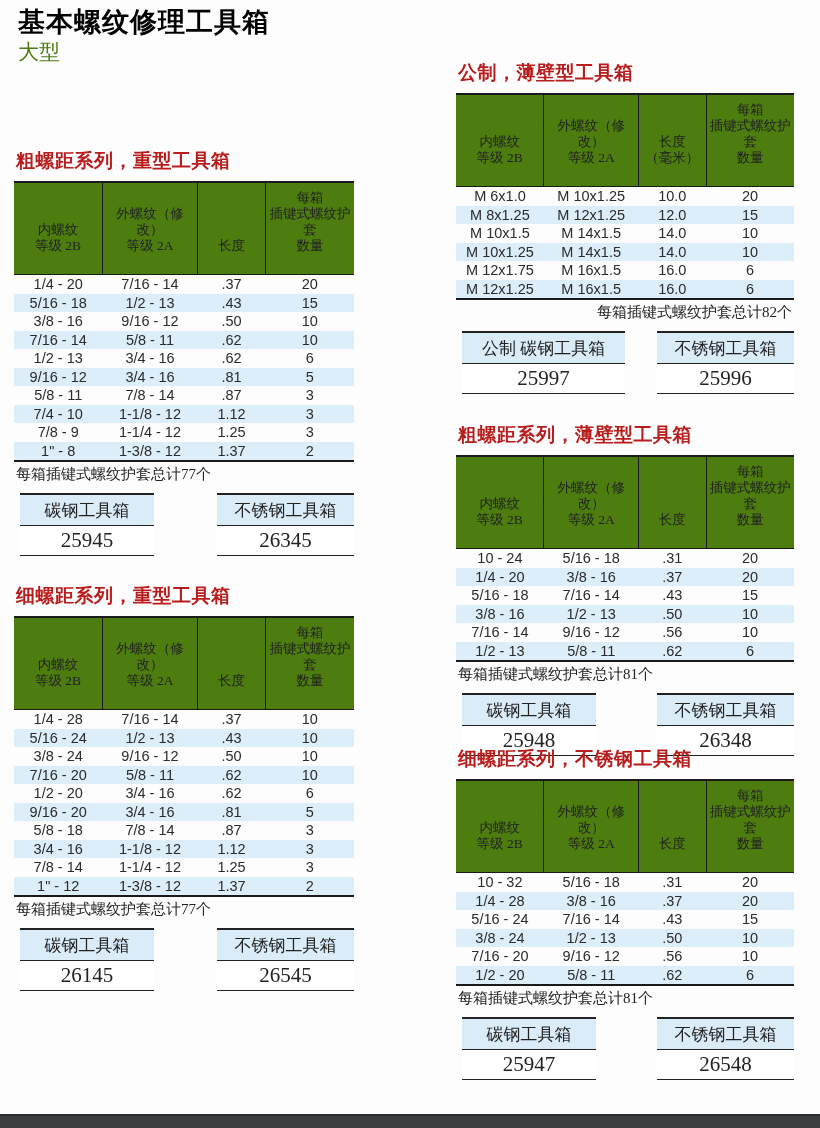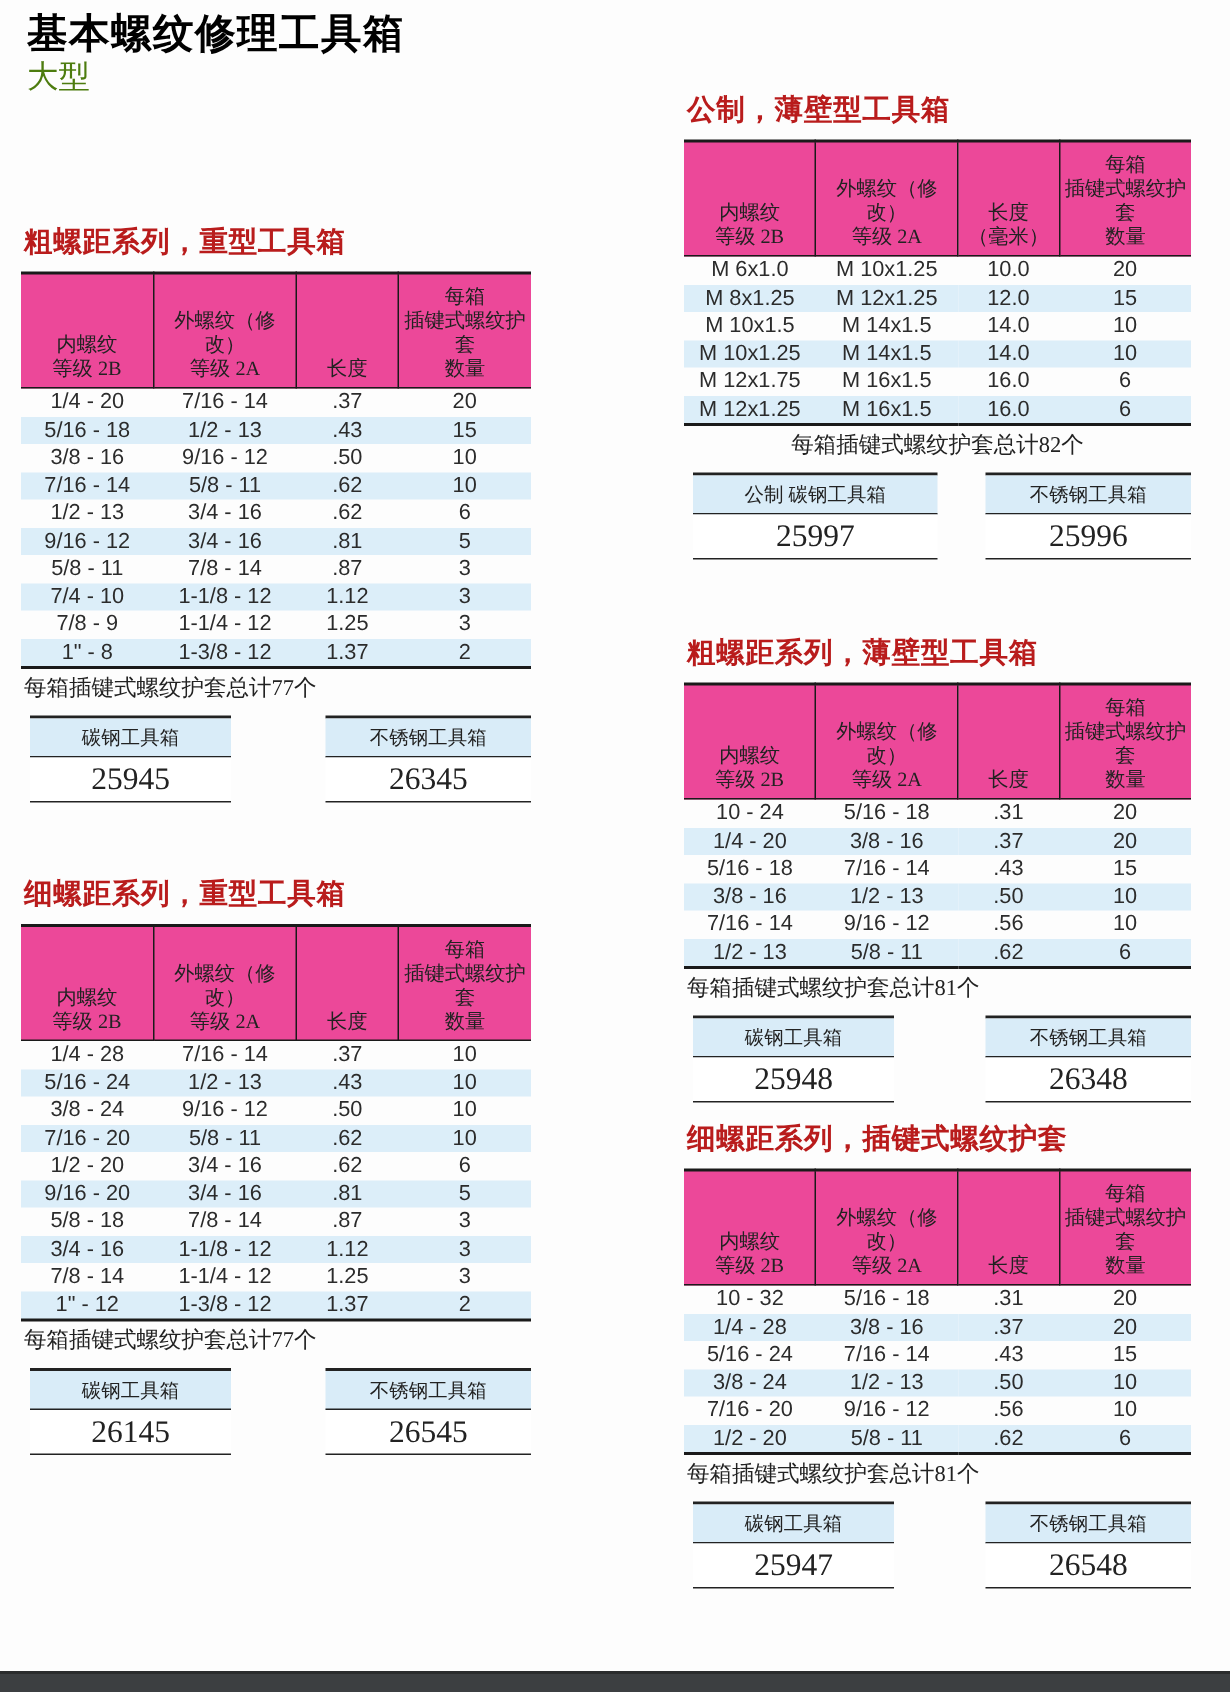--- a/index.html
+++ b/index.html
@@ -11,43 +11,43 @@
   #title-block{position:absolute;left:18px;top:6px;}
   .page-title{font-size:27px;font-weight:bold;letter-spacing:1px;line-height:32px;color:#000000;}
   .page-subtitle{font-size:21px;line-height:27px;color:#4d7c0f;}
   
   .tbl-section{position:absolute;}
   .sec-title{margin:0 0 7px 2px;font-size:19px;font-weight:bold;color:#b91c1c;letter-spacing:0.5px;}
   
   table.spec{width:100%;border-collapse:collapse;border-top:2.5px solid #1a1a1a;table-layout:fixed;}
   col.c1{width:26%;} col.c2{width:28%;} col.c3{width:20%;} col.c4{width:26%;}
   table.spec th{
-    background:#ec4899;border-bottom:1.5px solid #1a1a1a;border-right:1px solid #1a1a1a;
+    background:#4d7c0f;border-bottom:1.5px solid #1a1a1a;border-right:1px solid #1a1a1a;
     font-family:"Liberation Serif",serif;font-weight:normal;font-size:13.5px;line-height:16px;
-    text-align:center;vertical-align:bottom;padding:7px 1px 4px 1px;white-space:pre-line;color:#222;
+    text-align:center;vertical-align:bottom;padding:7px 1px 20px 1px;white-space:pre-line;color:#222;
   }
   table.spec th:last-child{border-right:none;}
   table.spec td{
     text-align:center;font-size:14.5px;line-height:16.5px;padding:1px 2px;color:#2b2b2b;
   }
   table.spec tbody tr:nth-child(even) td{background:#dceef9;}
   table.spec tbody tr:last-child td{border-bottom:2px solid #1a1a1a;}
   .footnote{
     margin:3px 0 0 2px;font-family:"Liberation Serif",serif;font-size:15px;color:#222;
   }
-  .metric .footnote{text-align:center;margin-right:2px;}
+  .metric .footnote{text-align:right;margin-right:2px;}
   .metric th{padding-top:9px;padding-bottom:5px;}
   
   .boxes{display:flex;margin-top:9px;}
   .pbox{width:134px;margin-left:6px;border-top:2.5px solid #222;}
   .pbox.right{margin-left:auto;width:137px;margin-right:0;}
   .metric .pbox.first{width:163px;}
   .pbox-label{
     background:#d9ecf8;border-bottom:1.5px solid #222;text-align:center;
-    font-family:"Liberation Serif",serif;font-size:13px;color:#222;padding:4px 0 3px 0;
+    font-family:"Liberation Serif",serif;font-size:17px;color:#222;padding:4px 0 3px 0;
   }
   .pbox-num{
     background:#fff;border-bottom:1.5px solid #222;text-align:center;
     font-family:"Liberation Serif",serif;font-size:21px;color:#222;padding:2px 0 2px 0;
   }
   
   #bottom-bar{position:absolute;left:0;top:1114px;width:820px;height:14px;background:#3c3f41;border-top:2px solid #2a2c2d;}
 </style>
 </head>
 <body>
@@ -394,21 +394,21 @@
         <div class="pbox-num">25948</div>
       </div>
       <div class="pbox right">
         <div class="pbox-label">不锈钢工具箱</div>
         <div class="pbox-num">26348</div>
       </div>
     </div>
   </section>
 
   <section class="tbl-section" style="left:456px;top:746px;width:338px;">
-    <h2 class="sec-title">细螺距系列，插键式螺纹护套</h2>
+    <h2 class="sec-title">细螺距系列，不锈钢工具箱</h2>
     <table class="spec">
       <colgroup>
           <col class="c1">
           <col class="c2">
           <col class="c3">
           <col class="c4">
         </colgroup>
       <thead>
           <tr>
         <th>内螺纹

